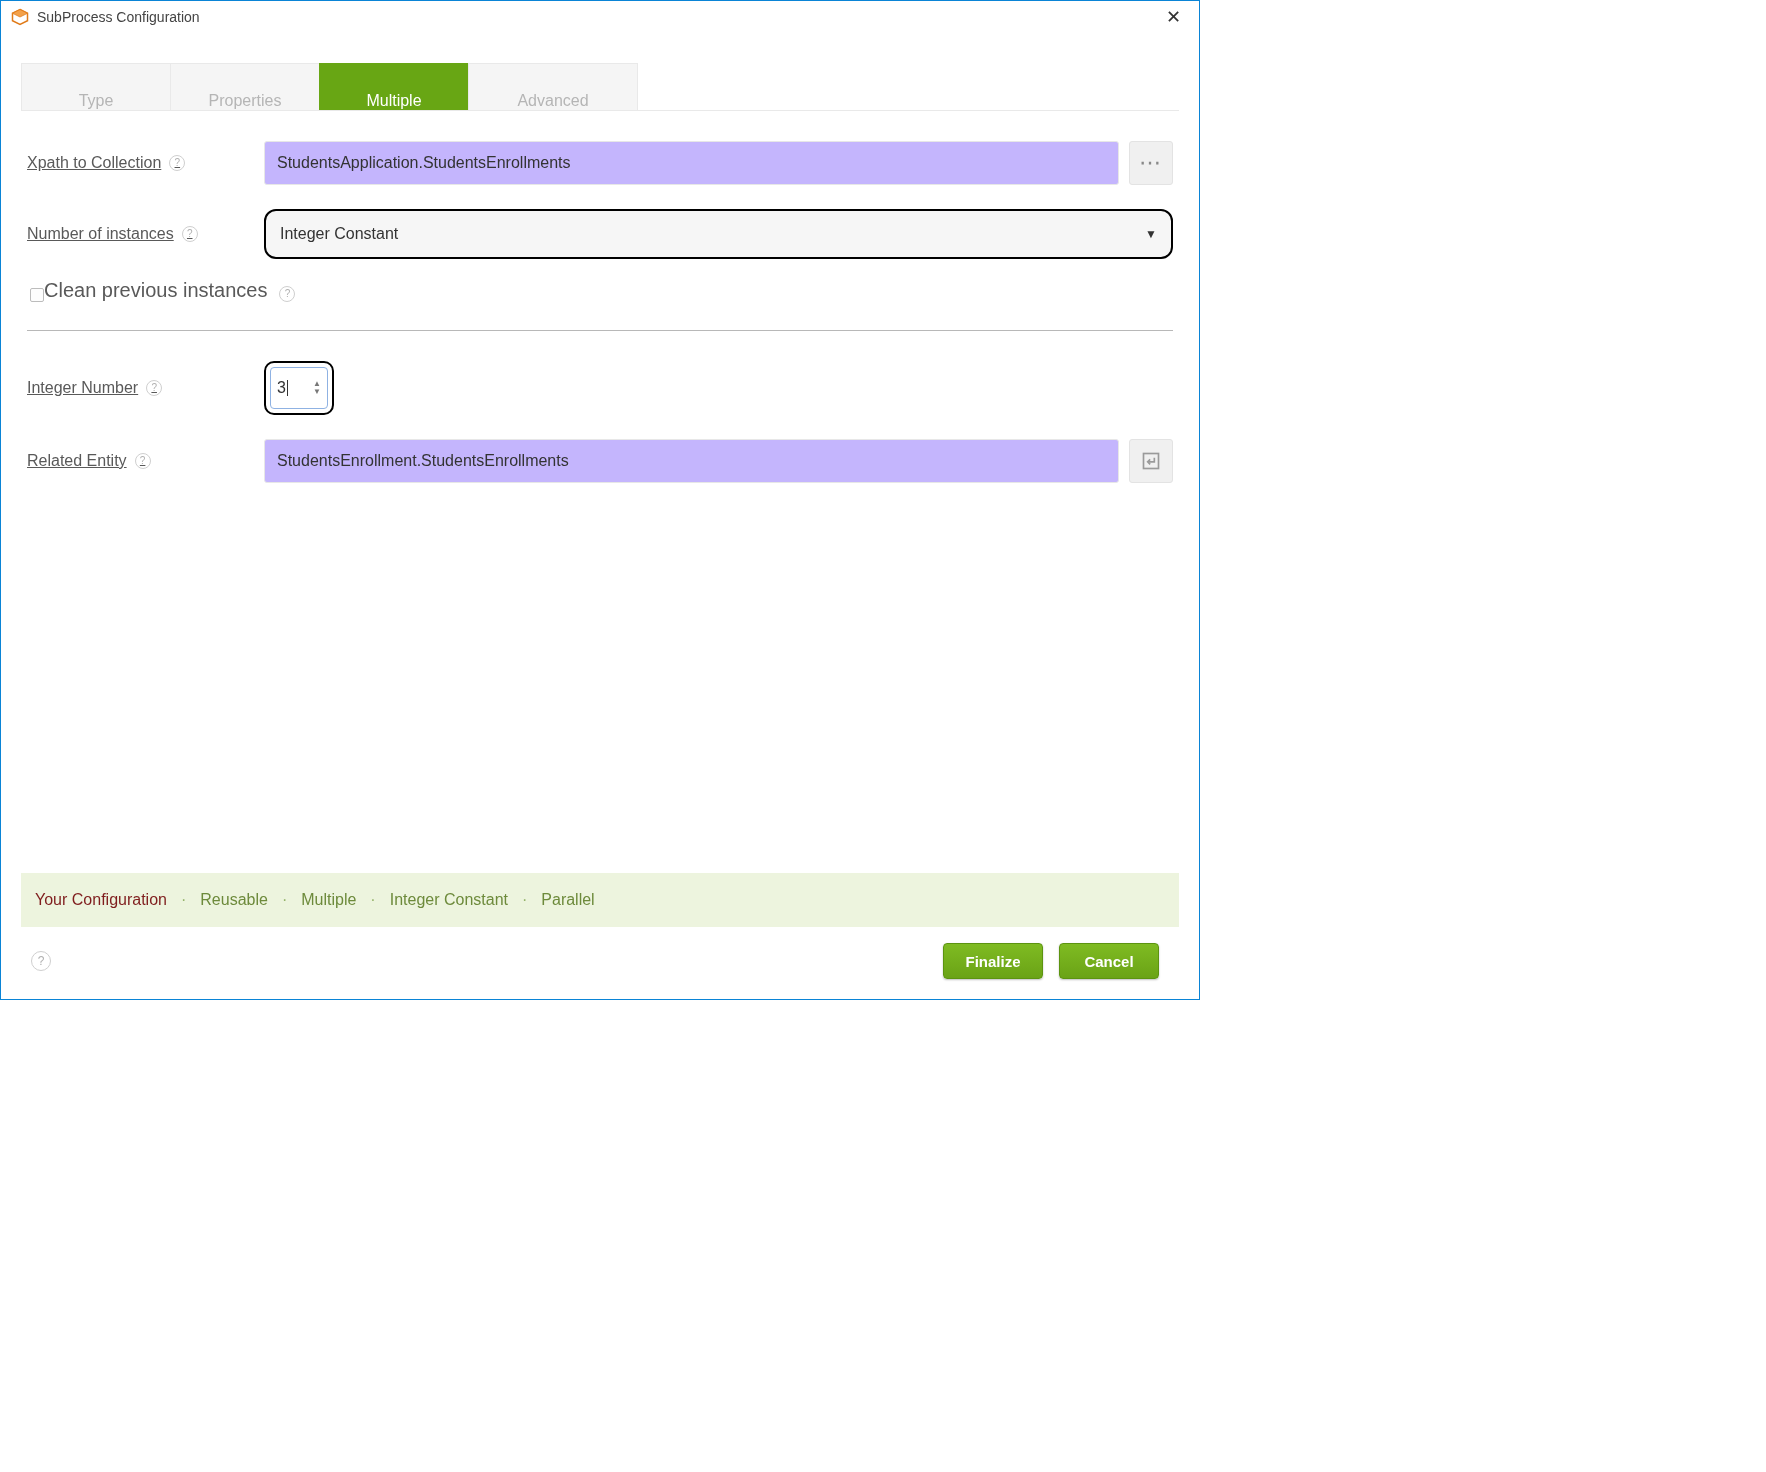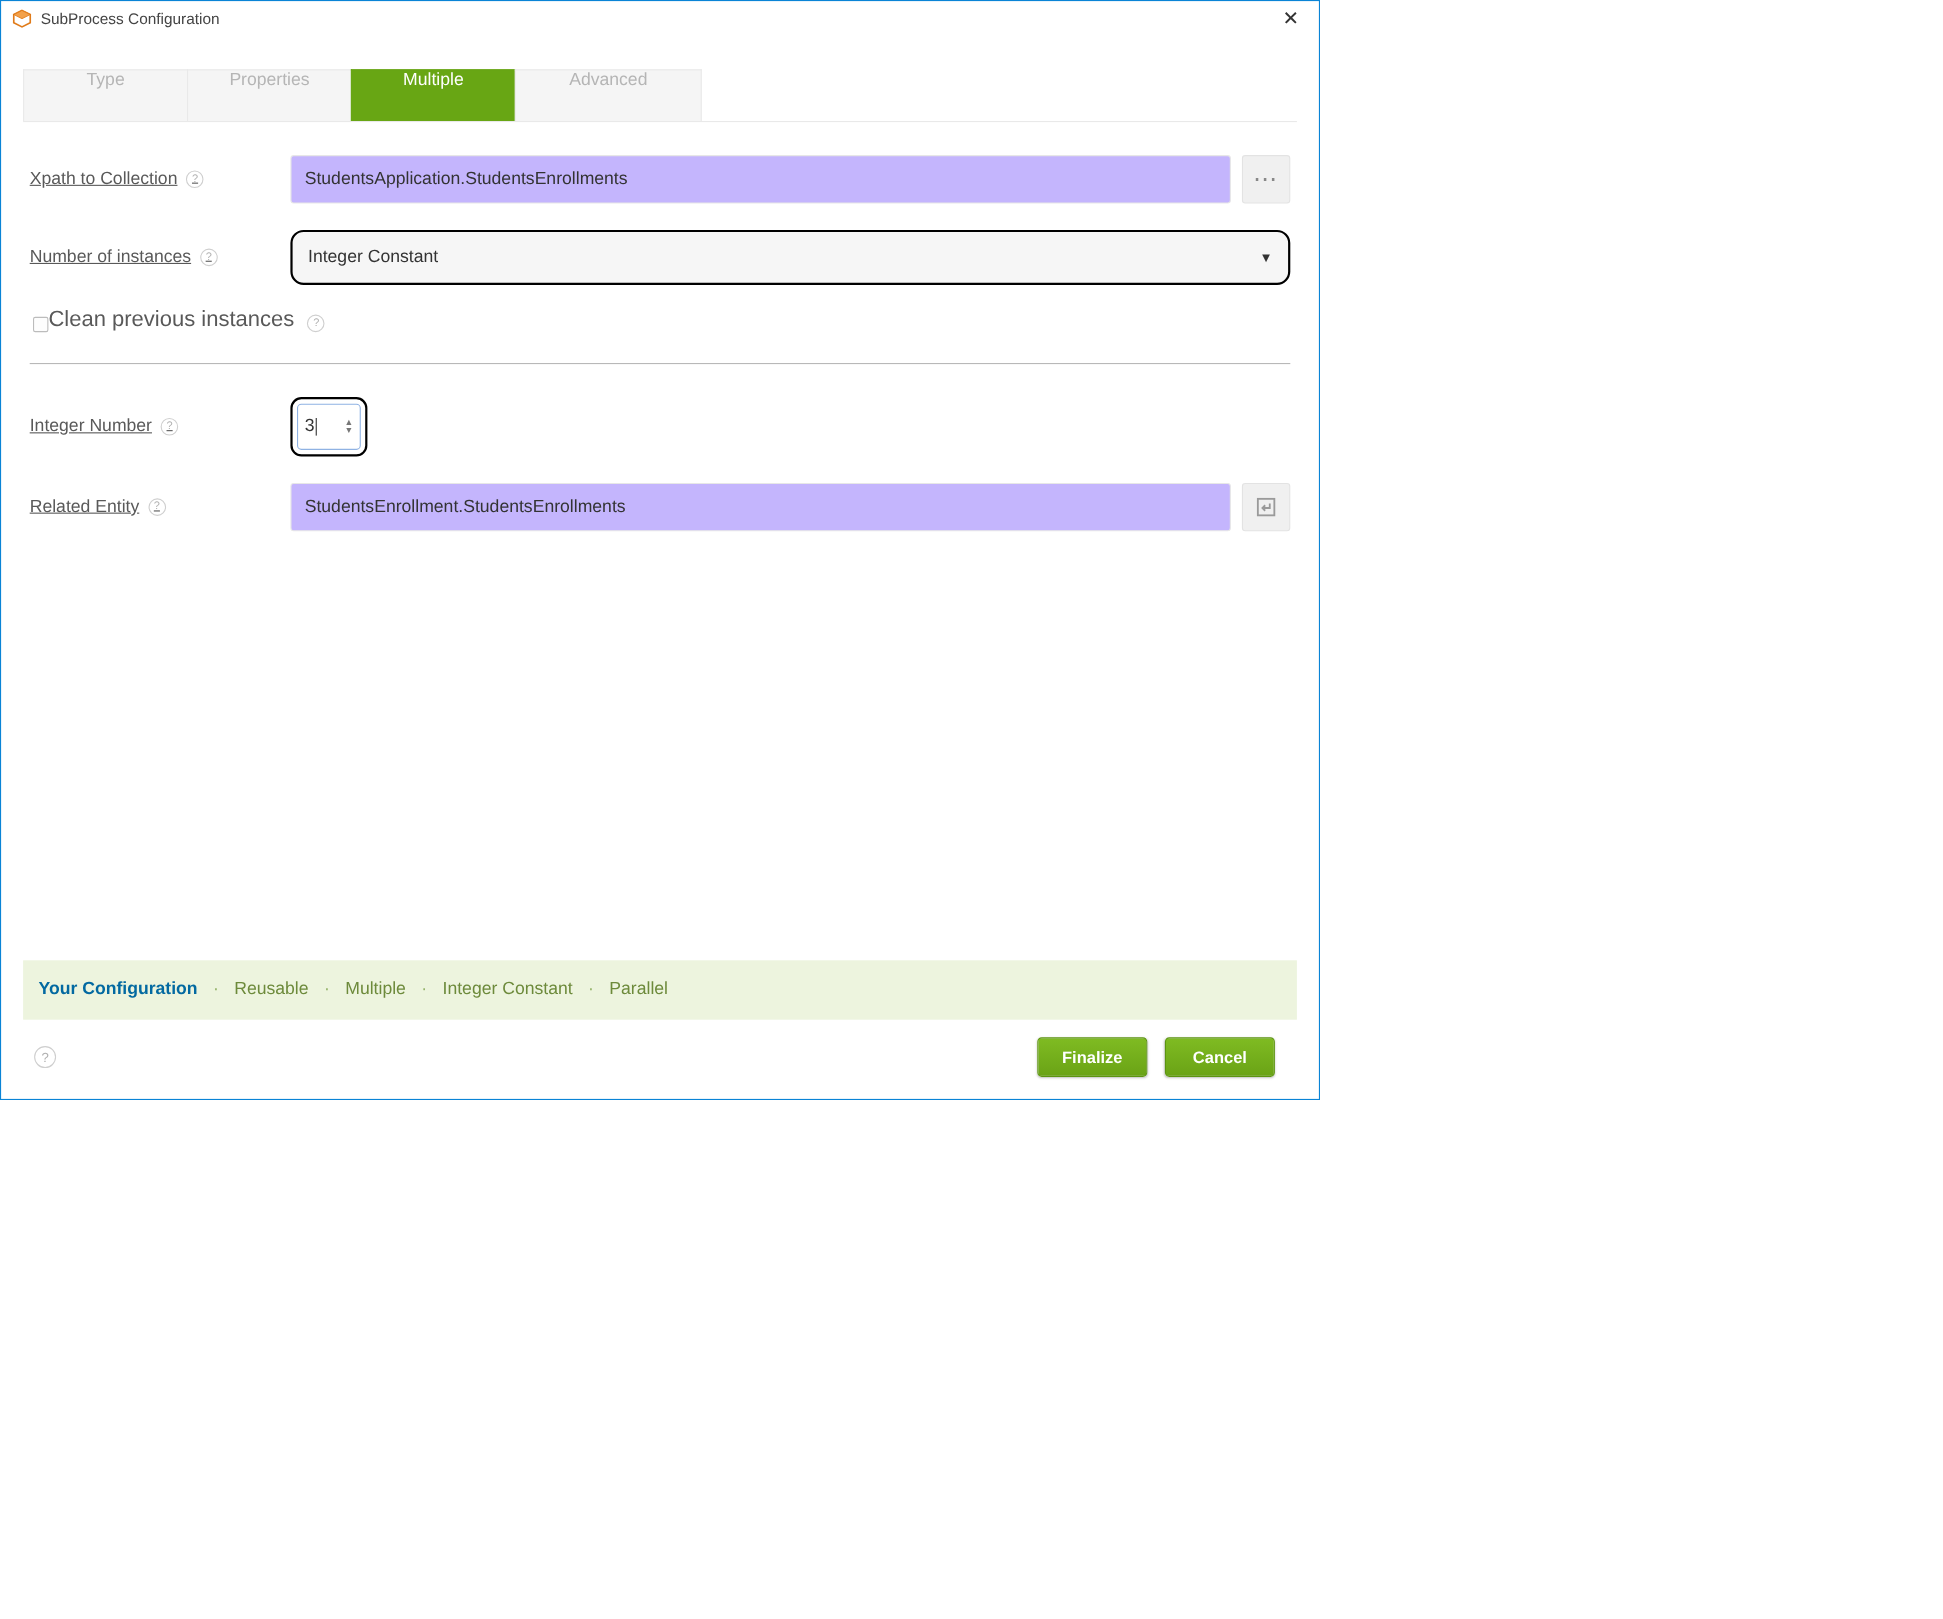--- a/index.html
+++ b/index.html
@@ -48,21 +48,21 @@
 
   .tabs {
     display:flex;
     height:48px;
     margin-top:30px;
     border-bottom:1px solid #e9e9e9;
   }
   .tab {
     width:150px;
     display:flex;
-    align-items:flex-start;
+    align-items:flex-end;
     justify-content:center;
     font-size:16px;
     color:#b5b5b5;
     background:#f5f5f5;
     border:1px solid #e9e9e9;
     border-bottom:none;
     margin-right:-1px;
     cursor:pointer;
   }
   .tab.active {
@@ -237,21 +237,21 @@
     margin:0 0 0 0;
     background:#edf4de;
     height:54px;
     display:flex;
     align-items:center;
     padding:0 14px;
     color:#526a2a;
     font-size:16px;
     gap:6px;
   }
-  .config-bar .strong { font-weight:700; color:#0369a1; }
+  .config-bar .strong { font-weight:400; color:#7f1d1d; }
   .config-bar .sep { color:#95b36a; padding:0 8px; }
   .config-bar .item { color:#6d8a3b; }
 
   .footer {
     display:flex;
     align-items:center;
     padding:16px 20px 20px 10px;
     gap:16px;
   }
   .footer .help-icon.big {

